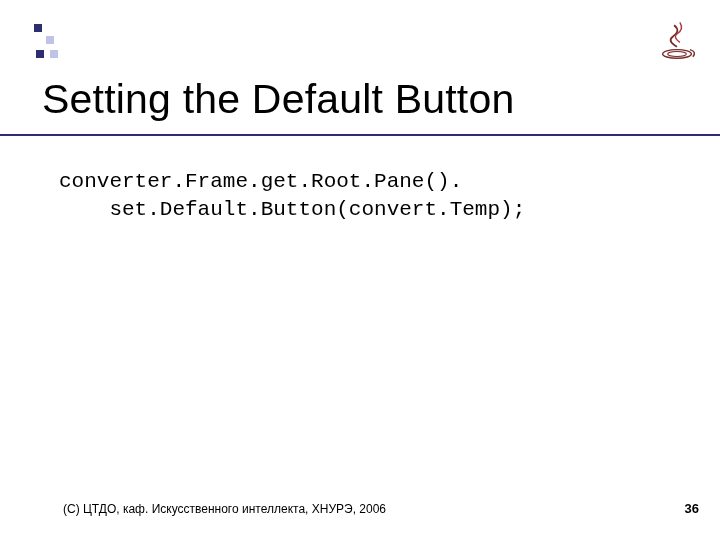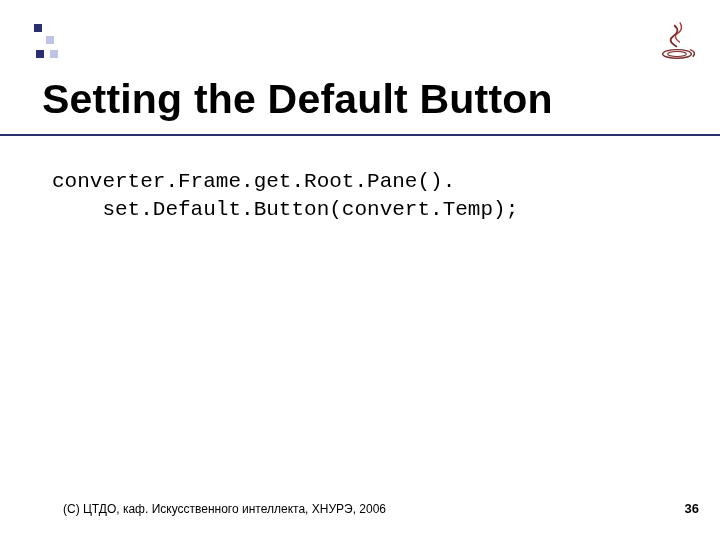--- a/index.html
+++ b/index.html
@@ -7,25 +7,25 @@
   .slide { position: relative; width: 720px; height: 540px; }
 
   .corner-deco { position: absolute; top: 24px; left: 34px; }
   .corner-deco .sq { position: absolute; width: 8px; height: 8px; background: #2b2e6f; }
   .corner-deco .sq.light { background: #bfc3e8; }
   .corner-deco .sq.a { top: 0; left: 0; }
   .corner-deco .sq.b { top: 12px; left: 12px; }
   .corner-deco .sq.c { top: 26px; left: 2px; }
   .corner-deco .sq.d { top: 26px; left: 16px; }
 
-  .title { position: absolute; top: 76px; left: 42px; font-size: 41px; letter-spacing: 0.2px; font-weight: 700; }
+  .title { position: absolute; top: 76px; left: 42px; font-size: 41px; letter-spacing: 0.2px; font-weight: 400; }
 
   .title-underline { position: absolute; top: 134px; left: 0; width: 720px; height: 2px; background: #2b2e6f; }
 
-  .code { position: absolute; top: 168px; left: 52px; font-family: "Courier New", Courier, monospace; font-size: 21px; line-height: 28px; white-space: pre; }
+  .code { position: absolute; top: 168px; left: 59px; font-family: "Courier New", Courier, monospace; font-size: 21px; line-height: 28px; white-space: pre; }
 
   .java-logo { position: absolute; top: 18px; right: 20px; width: 46px; height: 46px; }
   .java-logo svg { width: 100%; height: 100%; }
 
   .footer { position: absolute; bottom: 24px; left: 0; width: 100%; padding: 0 42px; display: flex; justify-content: space-between; align-items: center; margin-left: 21px; }
   .footer .copyright { font-size: 12px; color: #000; }
   .footer .page { font-size: 13px; font-weight: 700; }
 </style>
 </head>
 <body>

